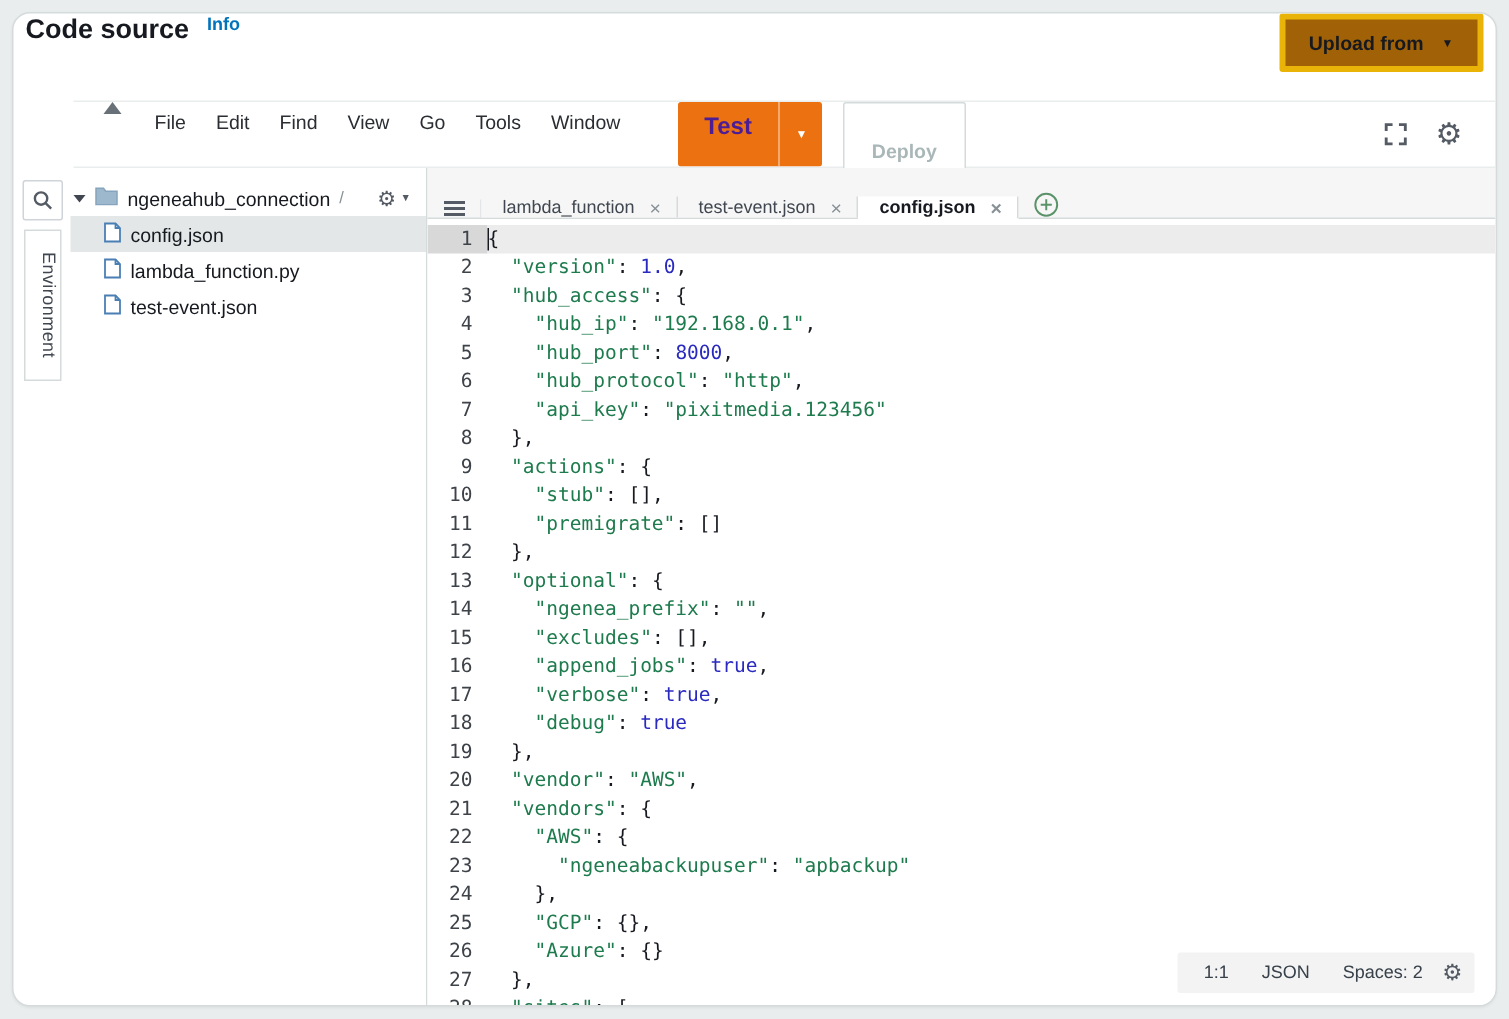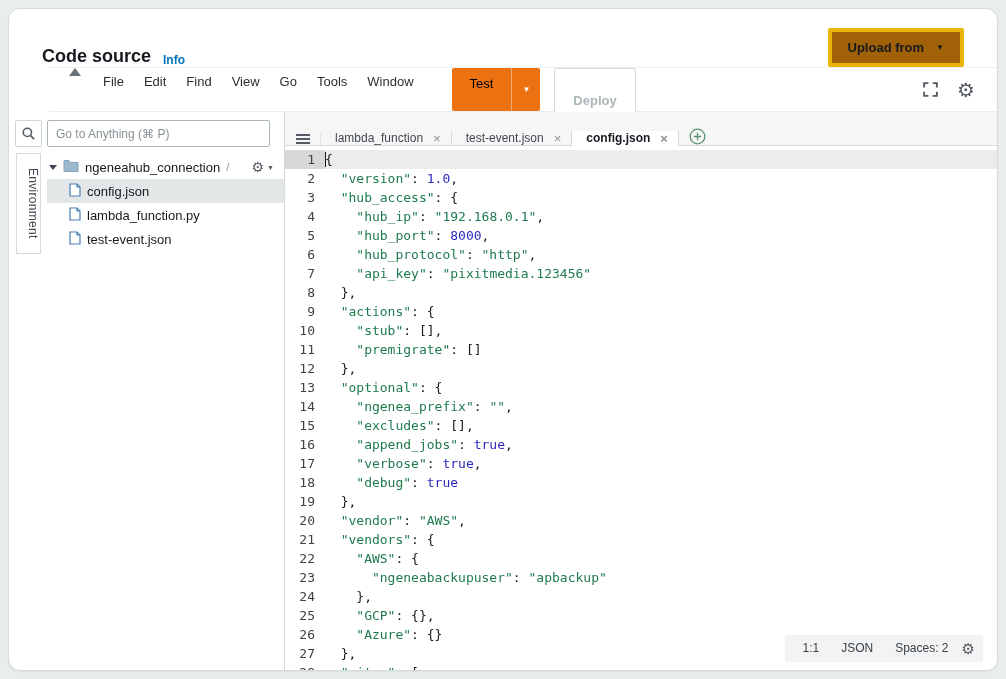--- a/index.html
+++ b/index.html
@@ -15,21 +15,21 @@
     position: absolute; inset: 8px;
     background: #fff;
     border: 1px solid #d5dbdb;
     border-radius: 12px;
     overflow: hidden;
     display: flex; flex-direction: column;
     box-shadow: 0 1px 2px rgba(0,0,0,.06);
   }
 
   
-  .header { height: 58px; display: flex; align-items: flex-end; padding: 0 33px; flex-shrink: 0; }
+  .header { height: 58px; display: flex; align-items: flex-start; padding: 0 8px; flex-shrink: 0; }
   .title { font-size: 18px; font-weight: bold; }
   .info-link { color: var(--link); font-size: 12px; font-weight: bold; margin-left: 12px; cursor: pointer; }
   .upload-btn {
     margin-left: auto;
     border: 4px solid #eab308; border-radius: 2px; background: #a16207;
     font-weight: bold; font-size: 13px; color: #16191f;
     padding: 8px 16px; display: flex; align-items: center; gap: 12px; cursor: pointer;
   }
   .caret-down { font-size: 8px; color: #16191f; }
 
@@ -40,21 +40,21 @@
     display: flex; padding: 0 14px; margin-left: 40px;
   }
   .collapse-tri {
     width: 0; height: 0;
     border-left: 6px solid transparent; border-right: 6px solid transparent;
     border-bottom: 8px solid #687078;
     margin: 0 12px 0 6px; cursor: pointer;
   }
   .menu-item { font-size: 13px; color: #2a2e33; padding: 6px 10px; border-radius: 2px; cursor: pointer; }
   .test-split { margin-left: 28px; display: flex; border-radius: 2px; overflow: hidden; cursor: pointer; }
-  .test-main { background: var(--accent); color: #000000; font-weight: normal; font-size: 13px; padding: 8px 18px; }
+  .test-main { background: var(--accent); color: #4c1d95; font-weight: bold; font-size: 16px; padding: 8px 18px; }
   .test-caret {
     background: var(--accent); color: #fff; padding: 0 10px;
     border-left: 1px solid rgba(255,255,255,.4);
     display: flex; align-items: center; font-size: 8px;
   }
   .deploy-btn {
     margin-left: 14px; border: 1px solid #d5dbdb; background: #fff;
     color: #aab7b8; font-weight: bold; font-size: 13px; padding: 24px 18px;
     border-radius: 2px; cursor: default;
   }
@@ -192,21 +192,20 @@
         <span class="search-btn">
           <svg width="15" height="15" viewBox="0 0 16 16">
             <circle cx="6.8" cy="6.8" r="4.4" fill="none" stroke="#545b64" stroke-width="1.7"></circle>
             <line x1="10.2" y1="10.2" x2="14" y2="14" stroke="#545b64" stroke-width="1.7"></line>
           </svg>
         </span>
         <div class="env-tab">Environment</div>
       </div>
 
       <div class="tree-panel">
-        <input class="goto-input" value="" placeholder="Go to Anything (⌘ P)" style="">
 
         <div class="tree-row">
           <span class="folder-caret"></span>
           <span>
             <svg width="16" height="13" viewBox="0 0 16 13">
               <path d="M1 1.5h5l1.5 2H15v9H1z" fill="#9db7cc" stroke="#86a4bd" stroke-width="1"></path>
             </svg>
           </span>
           <span>ngeneahub_connection</span>
           <span class="folder-suffix">/</span>

